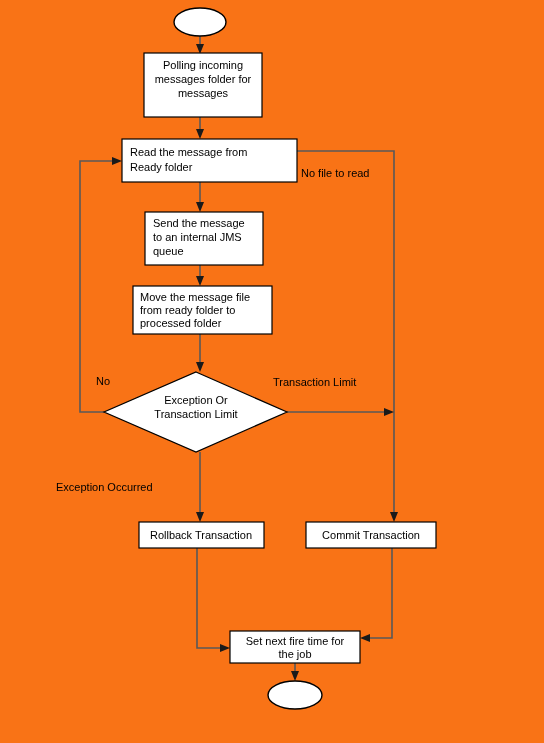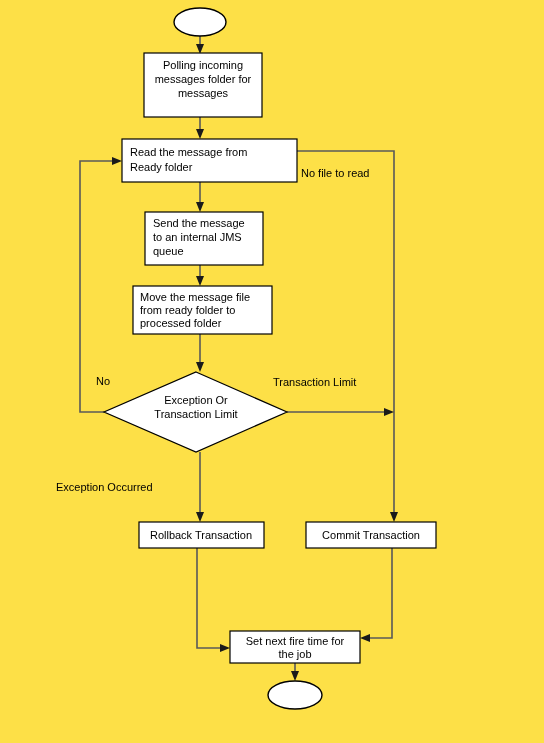--- a/index.html
+++ b/index.html
@@ -10,21 +10,21 @@
   body {
     width: 544px;
     height: 743px;
     overflow: hidden;
     font-family: "Liberation Sans", sans-serif;
   }
   #flowchart-root {
     position: relative;
     width: 544px;
     height: 743px;
-    background: #fde047;
+    background: #f97316;
   }
   svg#flow-svg {
     display: block;
     width: 544px;
     height: 743px;
   }
   .node-shape {
     fill: #ffffff;
     stroke: #000000;
     stroke-width: 1.2;

